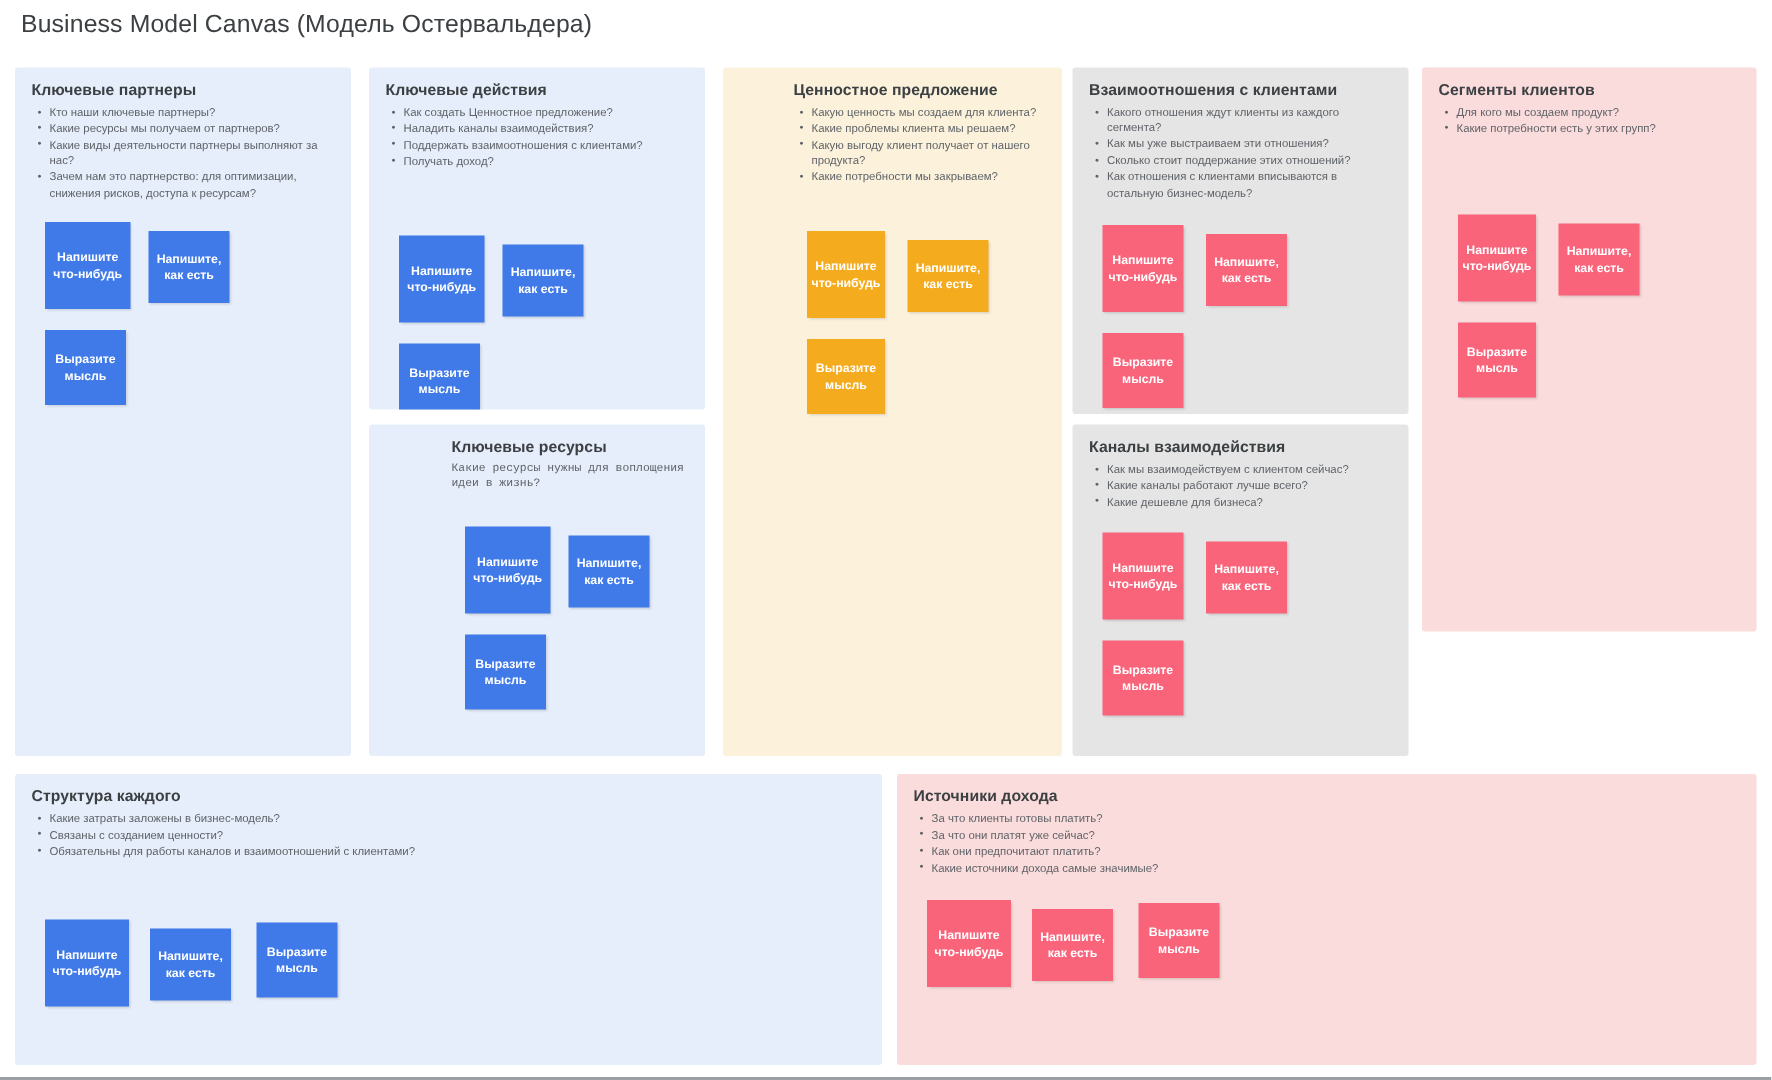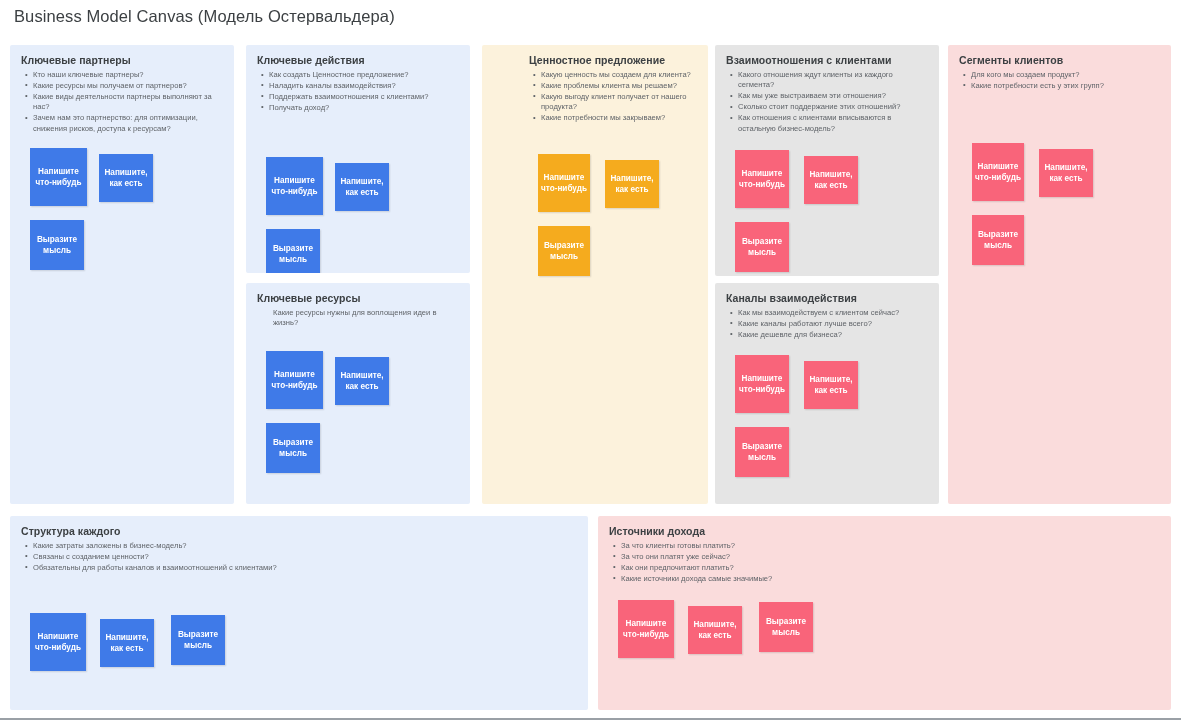--- a/index.html
+++ b/index.html
@@ -70,21 +70,22 @@
     position: absolute;
     left: 0;
     top: -0.5px;
     font-size: 7.6px;
     color: #5f6368;
   }
   p.qplain {
     font-size: 7.6px;
     line-height: 10.4px;
     color: #5f6368;
-    margin-left: 16px;
+    margin-left: 0;
+    font-family: Liberation Mono, monospace;
   }
 
   
   .notes {
     position: relative;
     margin-top: 8px;
     height: 0;
   }
   .note {
     position: absolute;
@@ -147,21 +148,21 @@
         <li>Получать доход?</li>
       </ul>
       <div class="notes">
         <div class="note c-blue" style="left:9px; top:36px; width:57px; height:58px;">Напишите что-нибудь</div>
         <div class="note c-blue" style="left:78px; top:42px; width:54px; height:48px;">Напишите, как есть</div>
         <div class="note c-blue" style="left:9px; top:108px; width:54px; height:50px;">Выразите мысль</div>
       </div>
     </div>
   </div>
 
-  <div class="panel bg-blue" style="left:246px; top:283px; width:224px; height:221px;">
+  <div class="panel bg-blue" style="left:246px; top:283px; width:224px; height:221px;padding-left:44px;">
     <div class="panel-inner">
       <div class="panel-title">Ключевые ресурсы</div>
       <p class="qplain">Какие ресурсы нужны для воплощения идеи в жизнь?</p>
       <div class="notes">
         <div class="note c-blue" style="left:9px; top:14px; width:57px; height:58px;">Напишите что-нибудь</div>
         <div class="note c-blue" style="left:78px; top:20px; width:54px; height:48px;">Напишите, как есть</div>
         <div class="note c-blue" style="left:9px; top:86px; width:54px; height:50px;">Выразите мысль</div>
       </div>
     </div>
   </div>
@@ -209,21 +210,21 @@
         <li>Какие дешевле для бизнеса?</li>
       </ul>
       <div class="notes">
         <div class="note c-pink" style="left:9px; top:7px; width:54px; height:58px;">Напишите что-нибудь</div>
         <div class="note c-pink" style="left:78px; top:13px; width:54px; height:48px;">Напишите, как есть</div>
         <div class="note c-pink" style="left:9px; top:79px; width:54px; height:50px;">Выразите мысль</div>
       </div>
     </div>
   </div>
 
-  <div class="panel bg-rose" style="left:948px; top:45px; width:223px; height:459px;">
+  <div class="panel bg-rose" style="left:948px; top:45px; width:223px; height:376px;">
     <div class="panel-inner">
       <div class="panel-title">Сегменты клиентов</div>
       <ul class="qlist">
         <li>Для кого мы создаем продукт?</li>
         <li>Какие потребности есть у этих групп?</li>
       </ul>
       <div class="notes">
         <div class="note c-pink" style="left:13px; top:44px; width:52px; height:58px;">Напишите что-нибудь</div>
         <div class="note c-pink" style="left:80px; top:50px; width:54px; height:48px;">Напишите, как есть</div>
         <div class="note c-pink" style="left:13px; top:116px; width:52px; height:50px;">Выразите мысль</div>

